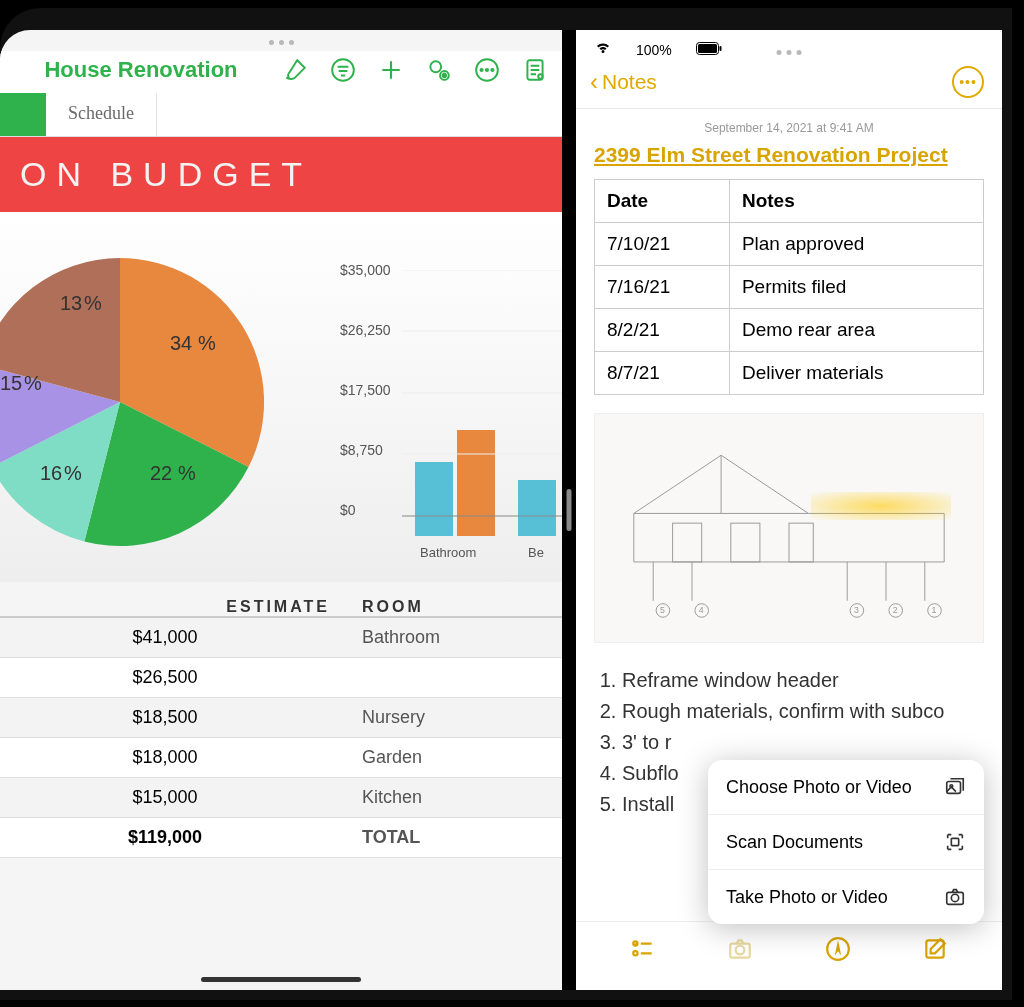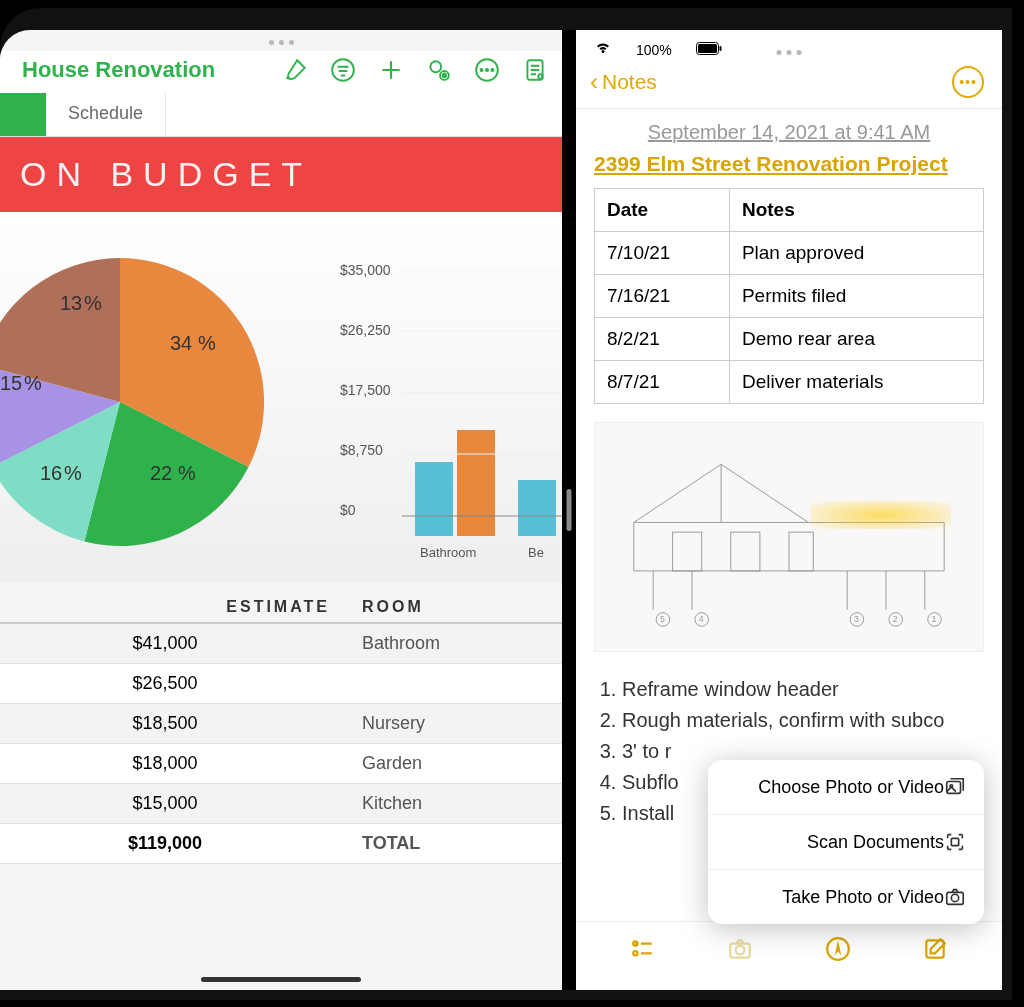--- a/index.html
+++ b/index.html
@@ -43,28 +43,29 @@
 }
 .left-toolbar {
   display: flex; align-items: center;
   padding: 6px 14px 10px 22px;
   gap: 22px;
   background: #fff;
 }
 .doc-title {
   color: #2fb24c; font-size: 22px; font-weight: 600;
   flex: 1;
+  text-align: center;
 }
 .tb-icon {
   width: 26px; height: 26px;
   color: #2fb24c;
   display: flex; align-items: center; justify-content: center;
   font-size: 24px;
 }
-.tabs-row { display: flex; background: #fff; border-bottom: 1px solid #ddd; height: 44px; }
+.tabs-row { display: flex; background: #fff; border-bottom: 1px solid #ddd; height: 44px; font-family: Liberation Serif, serif; }
 .tab-active {
   width: 46px; background: #2fb24c;
 }
 .tab-item {
   padding: 10px 22px; color: #6a6a6a; font-size: 18px;
   border-right: 1px solid #e5e5e5;
 }
 .dark-banner {
   background: #ef4444; color: #f2f2f2;
   padding: 18px 0 18px 20px;
@@ -78,21 +79,21 @@
   background: linear-gradient(#fff, #eee);
 }
 .pie-holder { width: 340px; position: relative; }
 .pie-label { position: absolute; font-size: 20px; color: #333; text-align: right; }
 .bar-holder { flex: 1; position: relative; }
 .bar-axis { position: absolute; left: 0; font-size: 14px; color: #555; }
 .bar-group { position: absolute; bottom: 36px; display: flex; gap: 4px; align-items: flex-end; }
 .bar { width: 38px; }
 .bar-cat { position: absolute; bottom: 12px; font-size: 13px; color: #555; }
 .table-zone { padding: 8px 0 0 0; }
-.table-header-row { display: flex; font-weight: 700; letter-spacing: 3px; font-size: 16px; color: #333; padding: 8px 0 6px; border-bottom: 2px solid #ccc; }
+.table-header-row { display: flex; font-weight: 700; letter-spacing: 3px; font-size: 16px; color: #333; padding: 8px 0 0; border-bottom: 2px solid #ccc; }
 .est-col { width: 350px; text-align: right; padding-right: 20px; }
 .room-col { width: 200px; padding-left: 12px; }
 .data-rows .row { display: flex; padding: 9px 0; border-bottom: 1px solid #e0e0e0; font-size: 18px; }
 .data-rows .row:nth-child(odd) { background: #f3f3f3; }
 .data-rows .row:nth-child(even) { background: #fff; }
 .row-estimate { width: 350px; text-align: center; padding-right: 20px; }
 .row-room { width: 200px; padding-left: 12px; color: #555; }
 .total-row { font-weight: 700; background: #fff !important; }
 .home-indicator {
   position: absolute; bottom: 8px; left: 50%; transform: translateX(-50%);
@@ -126,21 +127,21 @@
 }
 .back-arrow { color: #e2a800; font-size: 24px; margin-right: 4px; }
 .back-text { color: #e2a800; font-size: 21px; flex: 1; }
 .more-circle {
   width: 32px; height: 32px; border-radius: 50%;
   border: 2px solid #e2a800;
   display: flex; align-items: center; justify-content: center;
   color: #e2a800; font-size: 14px; letter-spacing: 1px;
 }
 .note-body { padding: 12px 18px; overflow: hidden; flex: 1; }
-.note-date { text-align: center; color: #999; font-size: 20px; margin-bottom: 8px; text-decoration: underline; }
+.note-date { text-align: center; color: #999; font-size: 12px; margin-bottom: 8px; }
 .note-title { color: #d9a400; font-weight: 700; font-size: 21px; text-decoration: underline; margin-bottom: 12px; }
 .note-table { width: 100%; border-collapse: collapse; margin-bottom: 18px; }
 .note-table td, .note-table th {
   border: 1px solid #ccc; padding: 10px 12px; text-align: left;
   font-size: 19px;
 }
 .note-table th { font-weight: 600; }
 .blueprint {
   width: 100%; height: 230px; background: #f9f8f6;
   border: 1px solid #eee;
@@ -157,21 +158,21 @@
 .note-list { padding-left: 28px; font-size: 20px; color: #333; }
 .note-list li { padding: 4px 0; }
 .popup {
   position: absolute; right: 18px; bottom: 66px;
   background: #fff; border-radius: 14px;
   box-shadow: 0 4px 30px rgba(0,0,0,0.25);
   width: 276px;
   overflow: hidden;
 }
 .popup-item {
-  display: flex; align-items: center; justify-content: flex-end;
+  display: flex; align-items: center; justify-content: space-between;
   padding: 16px 18px; font-size: 18px;
   border-bottom: 1px solid #eee;
 }
 .popup-item:last-child { border-bottom: none; }
 .popup-icon { width: 22px; height: 22px; }
 .notes-toolbar {
   display: flex; justify-content: space-around;
   padding: 14px 18px 22px; border-top: 1px solid #eee;
 }
 .nt-icon { color: #d9a400; font-size: 24px; }

